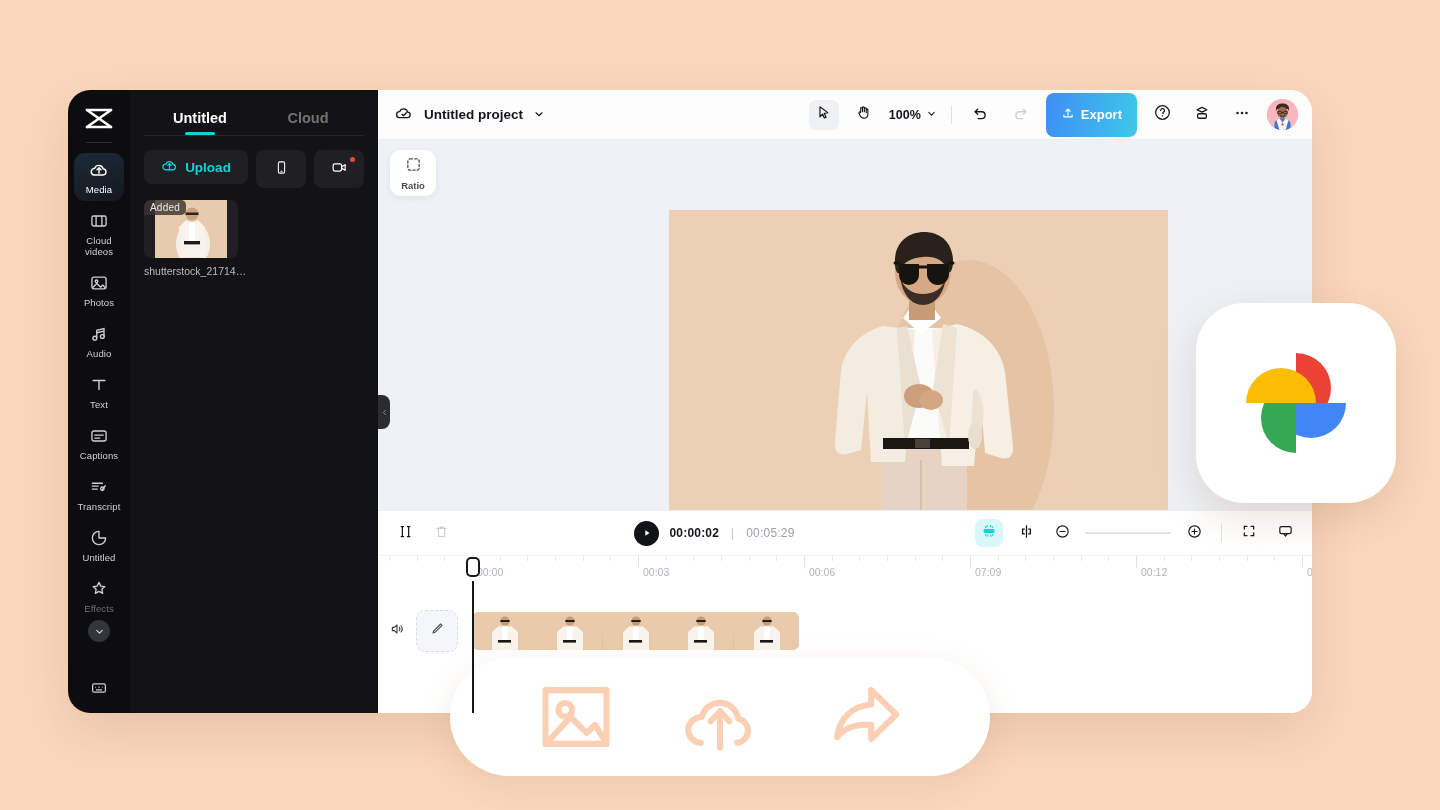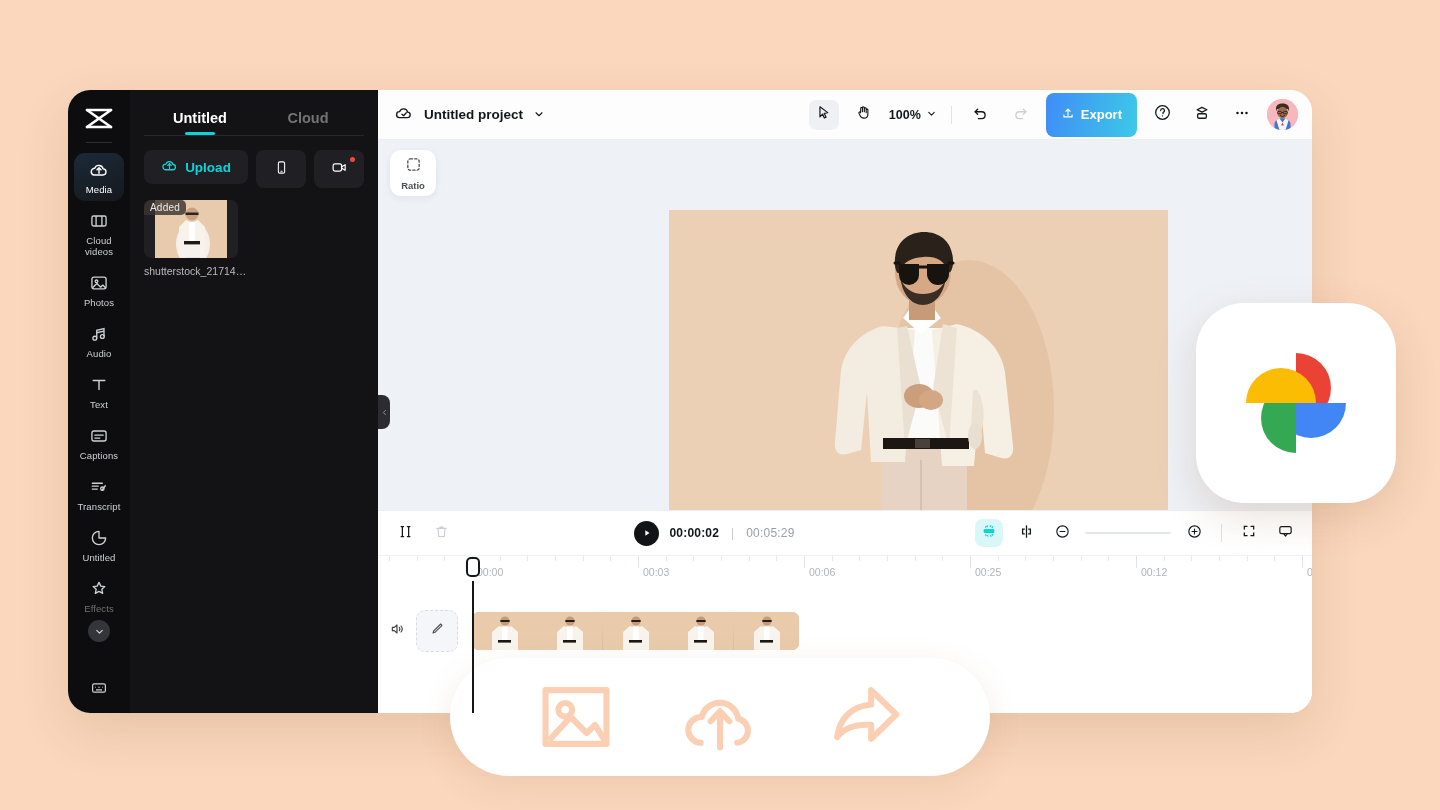--- a/index.html
+++ b/index.html
@@ -611,21 +611,21 @@
             <div class="tick minor" style="left: 370.667px;"></div>
             <div class="tick minor" style="left: 398.333px;"></div>
             <div class="tick major" style="left: 426px;"></div>
             <div class="ruler-label" style="left: 431px;">00:06</div>
             <div class="tick minor" style="left: 453.667px;"></div>
             <div class="tick minor" style="left: 481.333px;"></div>
             <div class="tick minor" style="left: 509px;"></div>
             <div class="tick minor" style="left: 536.667px;"></div>
             <div class="tick minor" style="left: 564.333px;"></div>
             <div class="tick major" style="left: 592px;"></div>
-            <div class="ruler-label" style="left: 597px;">00:25</div>
+            <div class="ruler-label" style="left: 597px;">07:09</div>
             <div class="tick minor" style="left: 619.667px;"></div>
             <div class="tick minor" style="left: 647.333px;"></div>
             <div class="tick minor" style="left: 675px;"></div>
             <div class="tick minor" style="left: 702.667px;"></div>
             <div class="tick minor" style="left: 730.333px;"></div>
             <div class="tick major" style="left: 758px;"></div>
             <div class="ruler-label" style="left: 763px;">00:12</div>
             <div class="tick minor" style="left: 785.667px;"></div>
             <div class="tick minor" style="left: 813.333px;"></div>
             <div class="tick minor" style="left: 841px;"></div>

